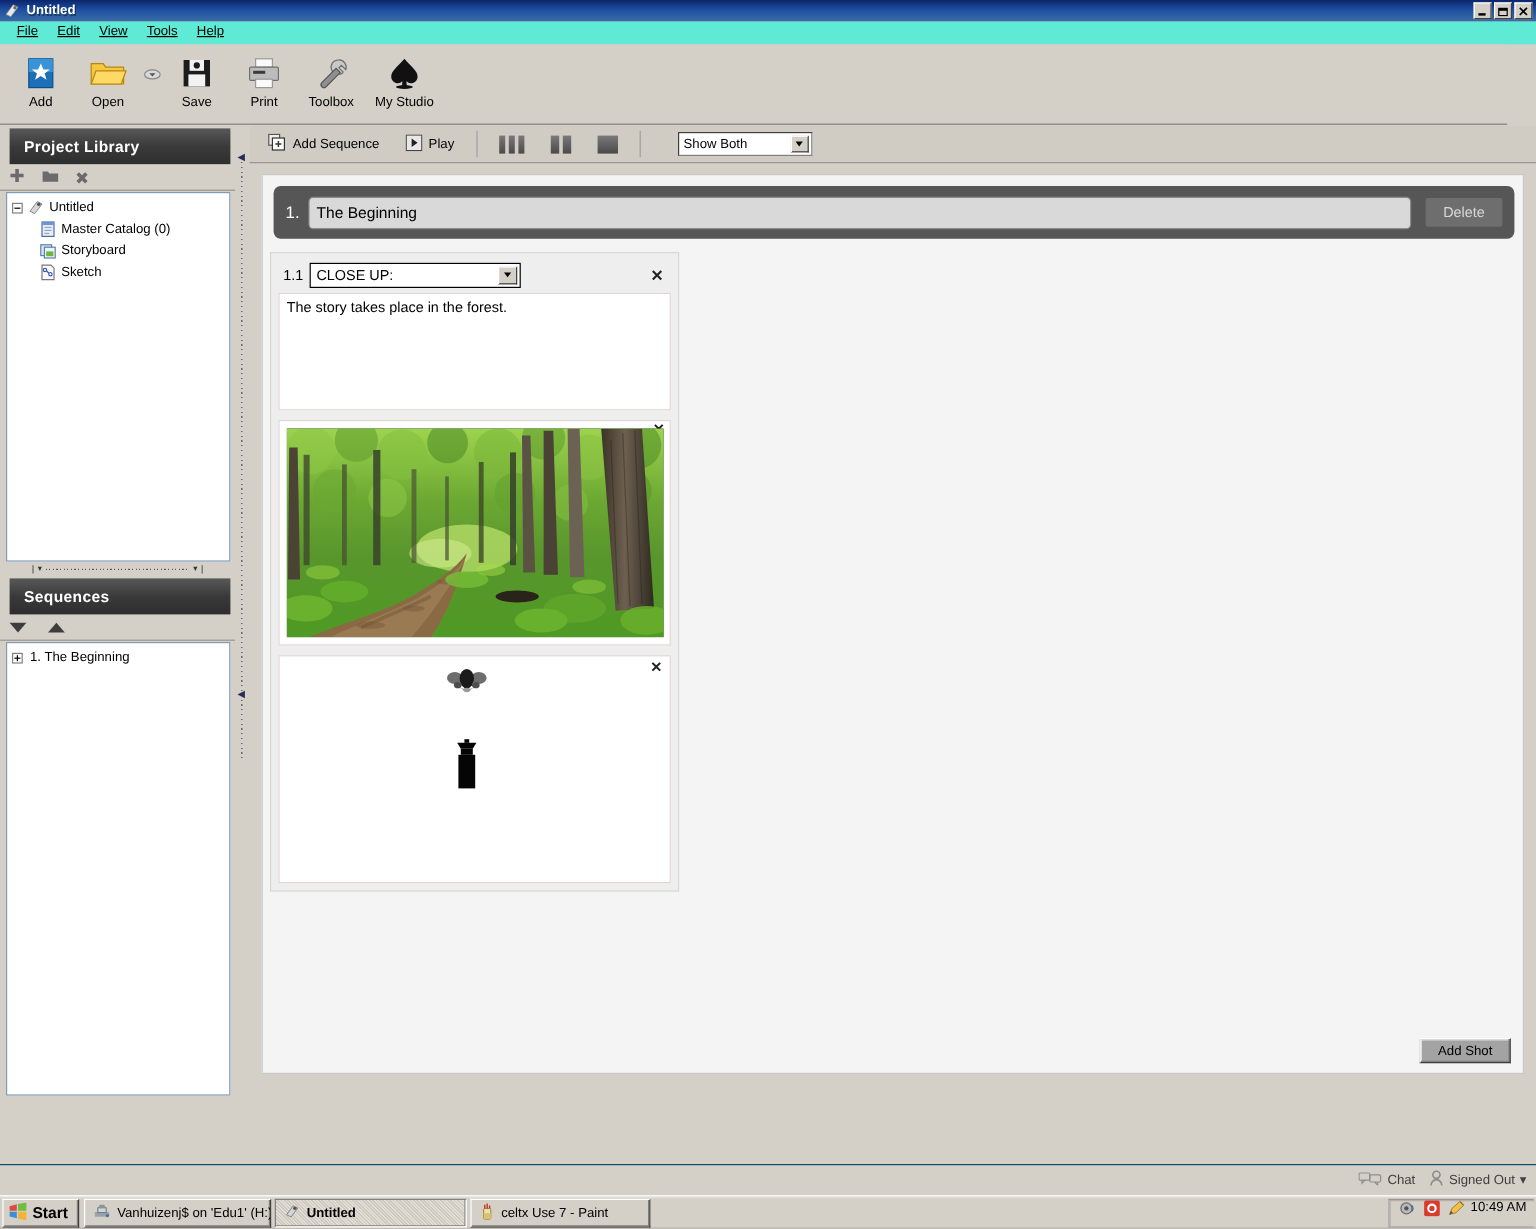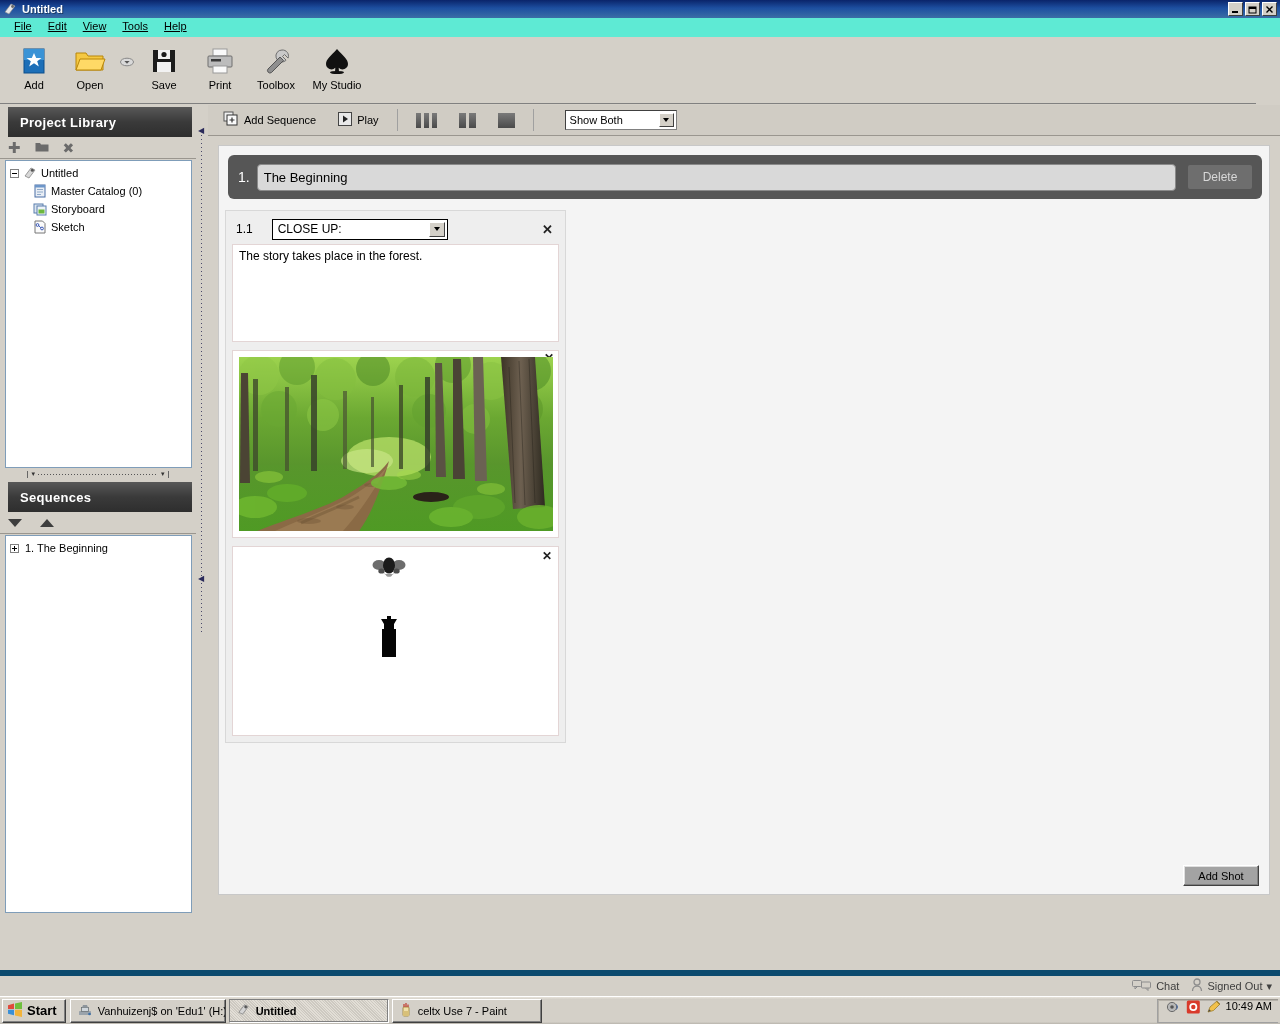--- a/index.html
+++ b/index.html
@@ -207,21 +207,21 @@
 
   .shot-card {
     position: absolute; left: 6px; top: 64px; width: 341px;
     background: #eeeeee;
     border: 1px solid #d8d8d8;
     padding: 6px;
   }
   .shot-head {
     display: flex; align-items: center; height: 24px; padding: 0 2px 0 4px;
   }
-  .shot-num { font-size: 12px; color: #000; margin-right: 19px; }
+  .shot-num { font-size: 12px; color: #000; margin-right: 5px; }
   .shot-select {
     width: 176px; height: 21px; background: #fff;
     border: 1px solid #000; position: relative;
     display: flex; align-items: center; padding-left: 5px;
     font-size: 12px;
   }
   .shot-select .arrowbtn {
     position: absolute; right: 2px; top: 2px; width: 16px; height: 15px;
     background: #d4d0c8; border: 1px solid #fff;
     border-right-color:#404040; border-bottom-color:#404040;
@@ -262,21 +262,21 @@
     border-right-color:#404040; border-bottom-color:#404040;
     box-shadow: inset -1px -1px 0 #808080, inset 1px 1px 0 #dfdfdf;
     display: flex; align-items: center; justify-content: center;
     font-size: 11px; color: #000;
   }
 
   
   #statusbar {
     position: absolute; left: 0; top: 970px; width: 1280px; height: 26px;
     background: #d4d0c8;
-    border-top: 6px solid #0c4a6e;
+    border-top: 1px solid #0c4a6e;
     display: flex; align-items: center; justify-content: flex-end;
     padding-right: 8px; gap: 6px;
   }
   #statusbar .si { font-size: 11px; color: #404040; display: flex; align-items: center; gap: 4px; }
 
   
   #taskbar {
     position: absolute; left: 0; top: 996px; width: 1280px; height: 28px;
     background: linear-gradient(to bottom, #e8e4dc 0%, #d4d0c8 8%, #d4d0c8 92%, #b8b4ac 100%);
     border-top: 1px solid #fff;

